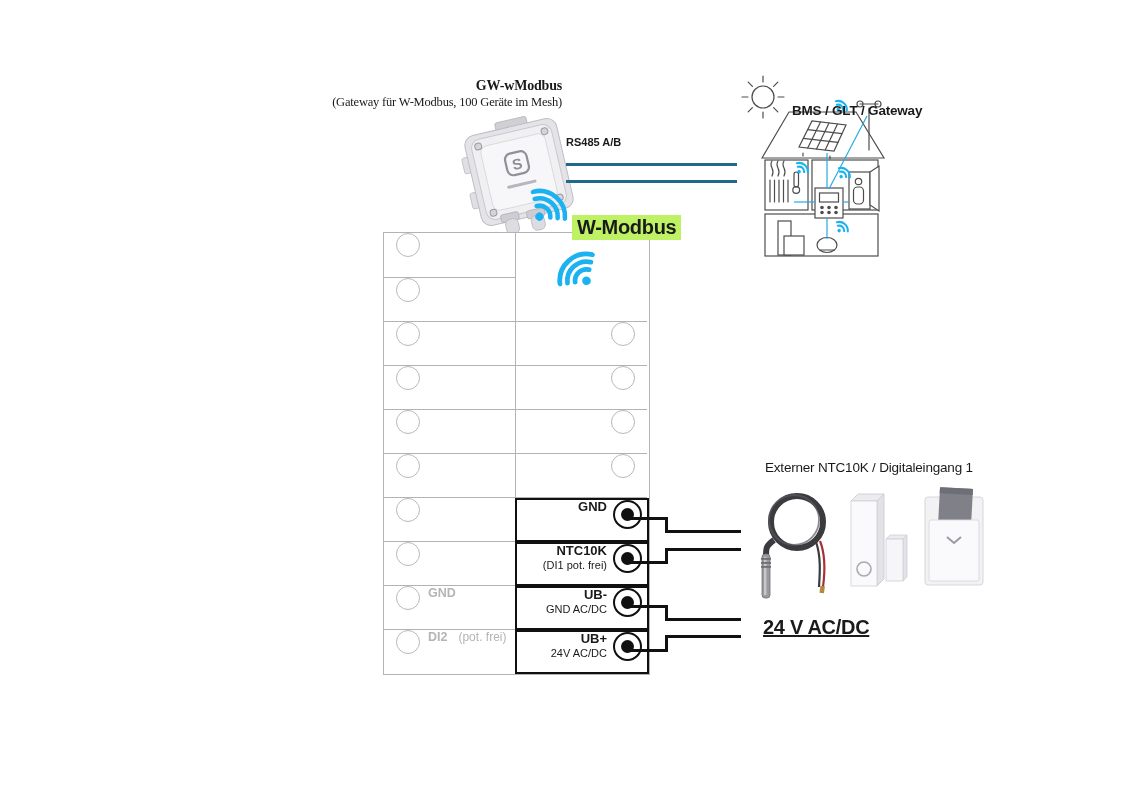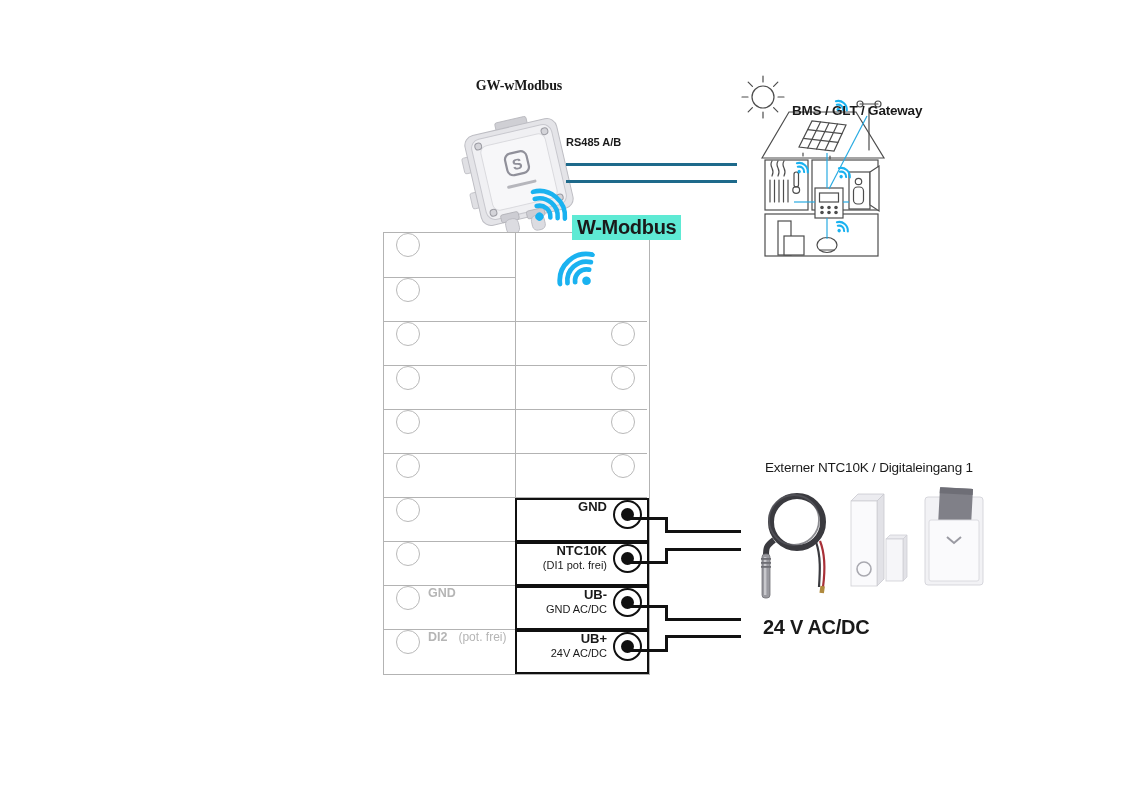--- a/index.html
+++ b/index.html
@@ -7,23 +7,23 @@
         font-family:"Liberation Sans",sans-serif;color:#1a1a1a;overflow:hidden;}
   .abs{position:absolute;}
 
   
   .gw-head{left:262px;top:77px;width:300px;text-align:right;line-height:1.25;font-family:Liberation Serif, serif;}
   .gw-title{font-size:14px;font-weight:bold;letter-spacing:-.2px;}
   .gw-sub{font-size:12.5px;letter-spacing:-.2px;}
   .rs485-label{left:566px;top:136px;width:171px;text-align:left;font-size:11px;font-weight:bold;}
   .bms-label{left:792px;top:80px;font-size:13.5px;font-weight:bold;letter-spacing:-.2px;z-index:6;margin-top:23px;}
   .wmodbus-label{left:572px;top:215px;font-size:20px;font-weight:bold;letter-spacing:-.3px;
-                 background:#5eead4;padding:1px 5px;z-index:5;}
+                 background:#bef264;padding:1px 5px;z-index:5;}
   .ext-label{left:765px;top:460px;font-size:13.5px;font-weight:normal;letter-spacing:-.2px;}
-  .power-label{left:763px;top:616px;font-size:20px;font-weight:bold;letter-spacing:-.3px;}
+  .power-label{left:763px;top:616px;font-size:20px;font-weight:bold;letter-spacing:-.3px;text-decoration:underline;}
 
   
   .busline{height:3px;background:#1e6a8b;z-index:1;}
 
   
   .ttable{left:383px;top:232px;width:265px;height:441px;border:1px solid #b3b3b3;z-index:2;background:#fff;}
   .tcell{position:absolute;box-sizing:border-box;display:flex;align-items:flex-start;}
   .lcell{left:0;width:132px;border-right:1px solid #b3b3b3;border-bottom:1px solid #b3b3b3;padding-left:12px;gap:8px;}
   .rcell{left:132px;width:131px;border-bottom:1px solid #b3b3b3;justify-content:flex-end;padding-right:12px;}
   .circle{width:22px;height:22px;border:1.5px solid #b9b9b9;border-radius:50%;flex:none;background:#fff;}
@@ -45,20 +45,21 @@
   .wifi-rot-r{transform:rotate(40deg);}
   .wifi-rot-l{transform:rotate(-42deg);}
 </style>
 </head>
 <body>
 
 <div class="page">
 
   <div class="abs gw-head">
     <div class="gw-title">GW-wModbus</div>
+    <div class="gw-sub">(Gateway für W-Modbus, 100 Geräte im Mesh)</div>
   </div>
 
   <svg class="abs" style="left:460px;top:108px" width="115" height="130" viewBox="460 108 115 130">
     <g transform="rotate(-13 519 172)">
       <rect x="466" y="146" width="10" height="16" rx="2" fill="#e0e0e4" stroke="#bdbdc3" stroke-width="0.8"></rect>
       <rect x="466" y="182" width="10" height="16" rx="2" fill="#e0e0e4" stroke="#bdbdc3" stroke-width="0.8"></rect>
       <rect x="506" y="119" width="32" height="10" rx="2" fill="#cfcfd4" stroke="#b5b5bb" stroke-width="0.8"></rect>
       <rect x="472" y="126" width="94" height="92" rx="10" fill="#e4e4e8" stroke="#bdbdc3"></rect>
       <rect x="478" y="131" width="82" height="82" rx="9" fill="#f0f0f3" stroke="#c8c8ce"></rect>
       <rect x="486" y="139" width="66" height="66" rx="7" fill="#f7f7f9" stroke="#dadade"></rect>

